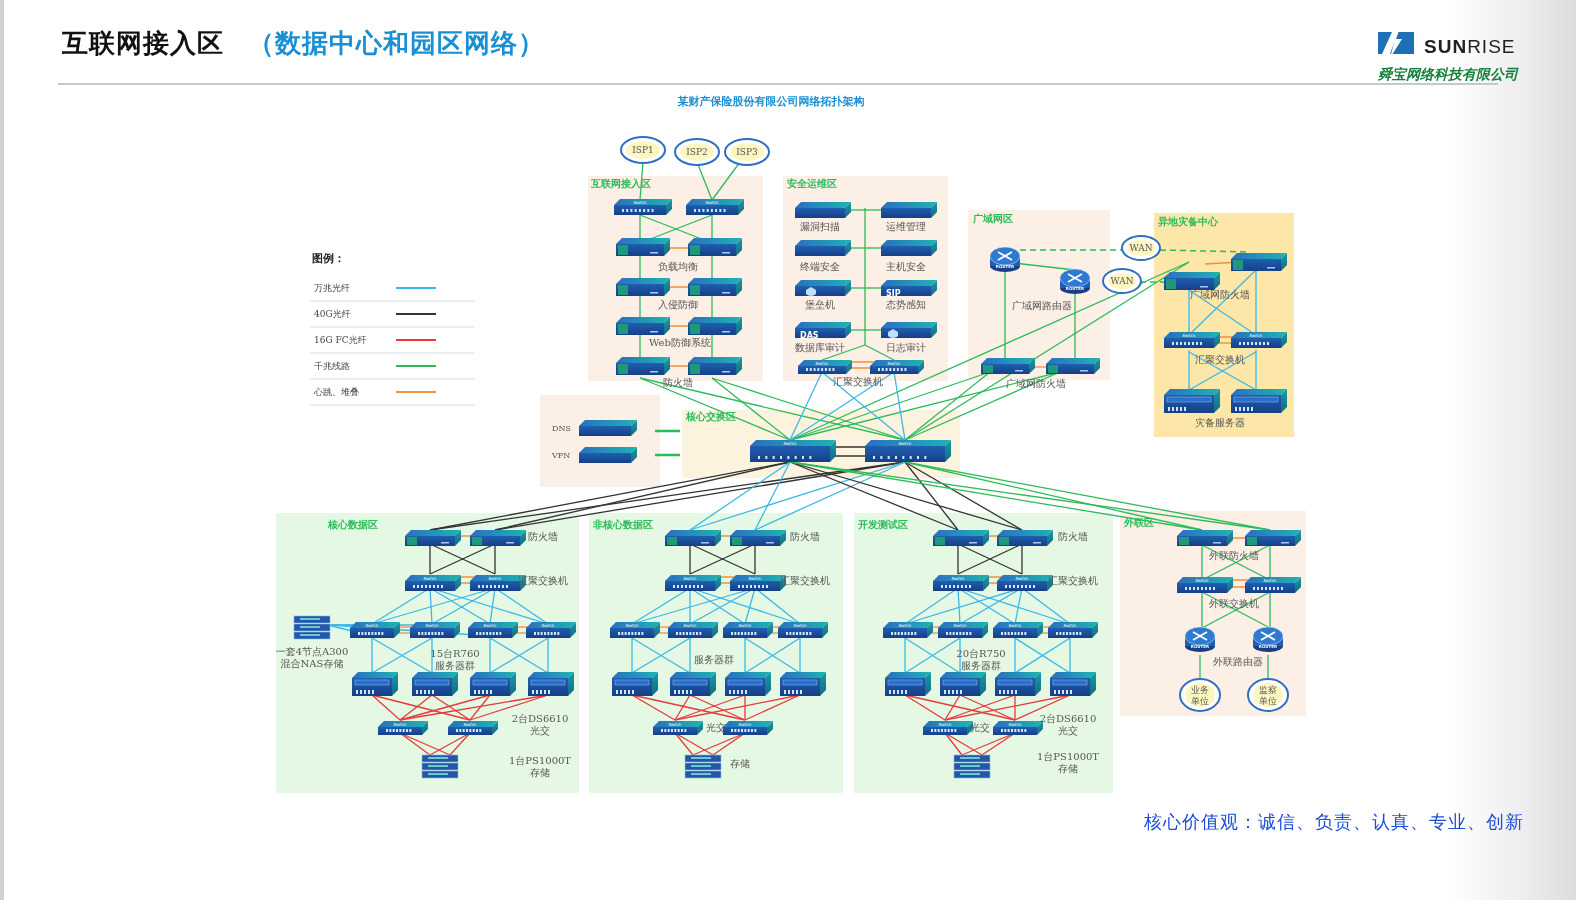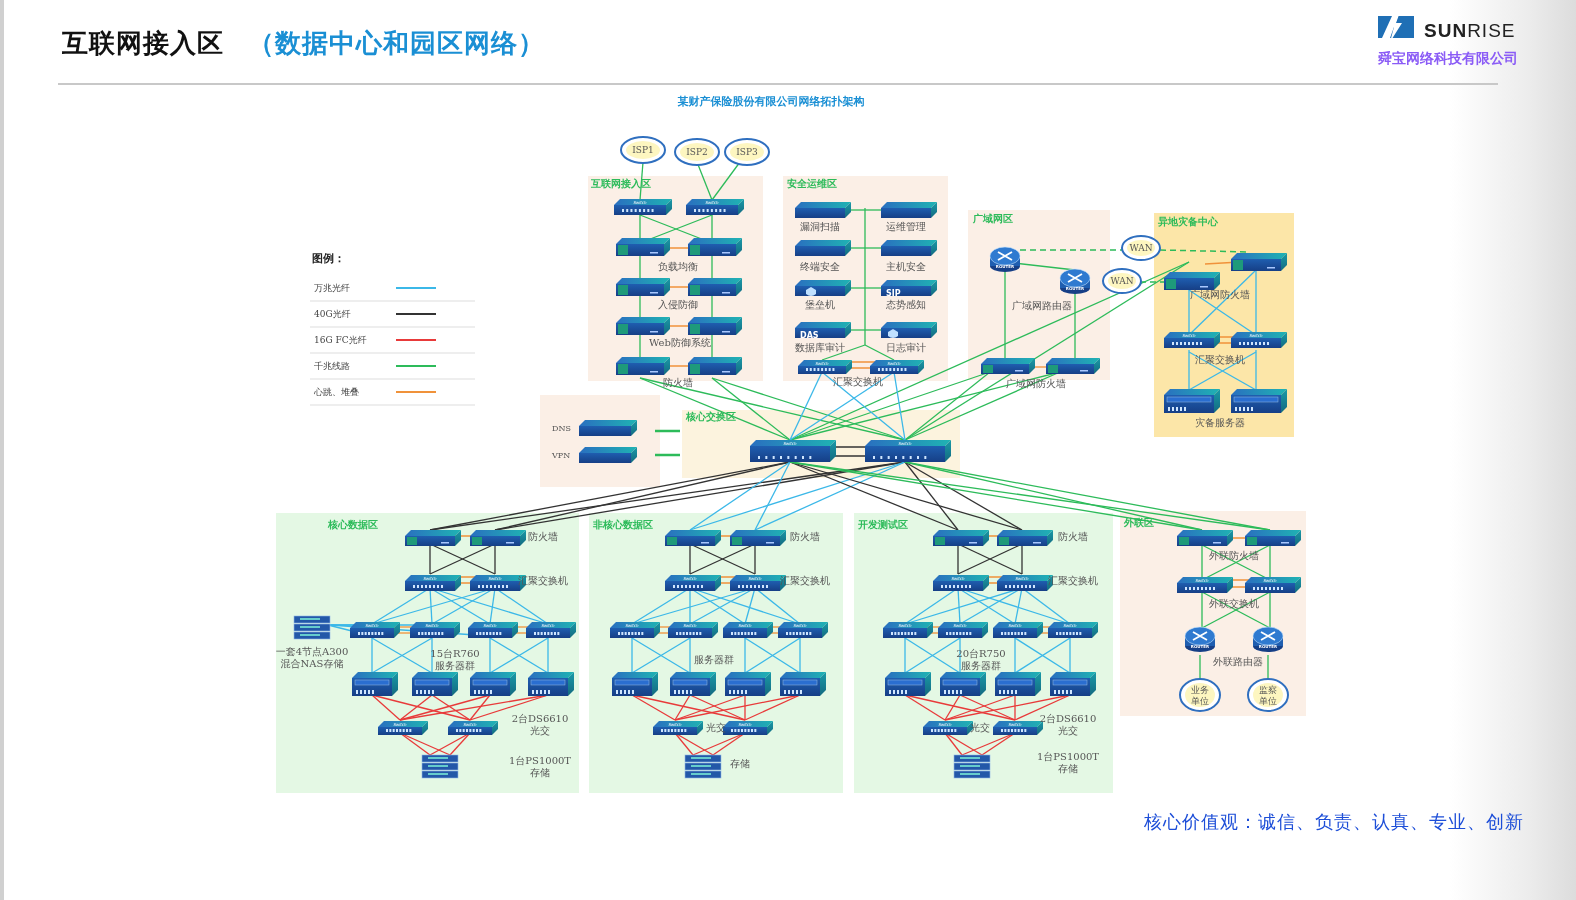--- a/index.html
+++ b/index.html
@@ -9,25 +9,25 @@
     background: linear-gradient(to right, #ffffff 0%, #ffffff 92%, #ececec 97%, #dcdcdc 100%);
     font-family: "DejaVu Sans", sans-serif;
   }
   .left-edge { position: absolute; left: 0; top: 0; width: 4px; height: 900px; background: #d0d0d0; }
   .slide-title {
     position: absolute; left: 62px; top: 26px; font-size: 26px; font-weight: bold; color: #111;
     letter-spacing: 1px; white-space: nowrap;
   }
   .slide-title .sub { color: #1a8fd4; margin-left: 24px; }
   .title-rule { position: absolute; left: 58px; top: 83px; width: 1440px; height: 2px; background: #c8c8c8; }
-  .logo { position: absolute; left: 1378px; top: 12px; width: 160px; height: 60px; text-align: right; }
+  .logo { position: absolute; left: 1378px; top: 28px; width: 160px; height: 60px; text-align: right; }
   .logo-mark { position: absolute; left: 0; top: 0; width: 36px; height: 30px; }
   .logo-text { position: absolute; left: 46px; top: 8px; font-family: "Liberation Sans", sans-serif; font-size: 19px; letter-spacing: 1px; color: #222; white-space: nowrap; }
   .logo-text b { font-weight: 900; }
-  .logo-sub { position: absolute; left: 0; top: 38px; font-size: 14px; font-weight: bold; color: #8b5cf6; white-space: nowrap; }
+  .logo-sub { position: absolute; left: 0; top: 38px; font-size: 14px; font-weight: bold; color: #15803d; white-space: nowrap; font-style: italic; }
   .footer {
     position: absolute; right: 52px; top: 810px; font-size: 18px; color: #1d4ed8; white-space: nowrap; letter-spacing: 1px;
   }
   svg#diagram { position: absolute; left: 0; top: 0; }
   .zlabel { font-family: "DejaVu Sans", sans-serif; font-size: 10px; font-weight: bold; fill: #2dbb5a; }
   .dlabel { font-family: "DejaVu Serif", serif; font-size: 10px; fill: #555; }
   .ttl { font-family: "DejaVu Serif", serif; font-size: 11px; font-weight: bold; fill: #1a8fd4; }
   .lg-text { font-family: "DejaVu Serif", serif; font-size: 9px; fill: #444; }
   .lg-title { font-family: "DejaVu Serif", serif; font-size: 11px; font-weight: bold; fill: #222; }
   .cloud-text { font-family: "DejaVu Serif", serif; font-size: 9px; fill: #555; }

